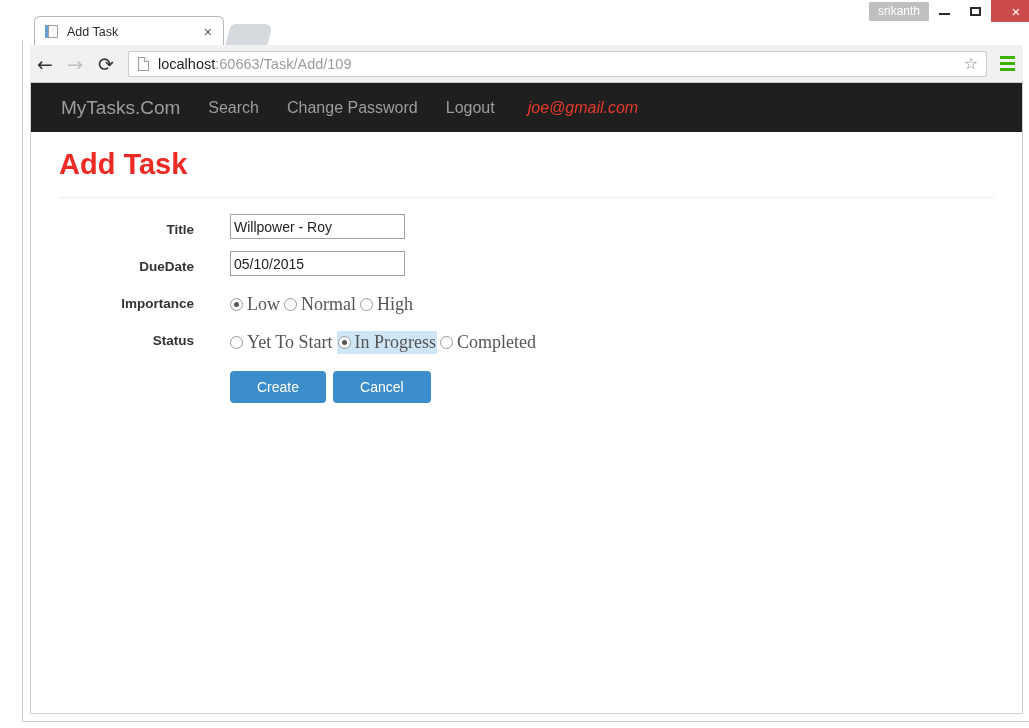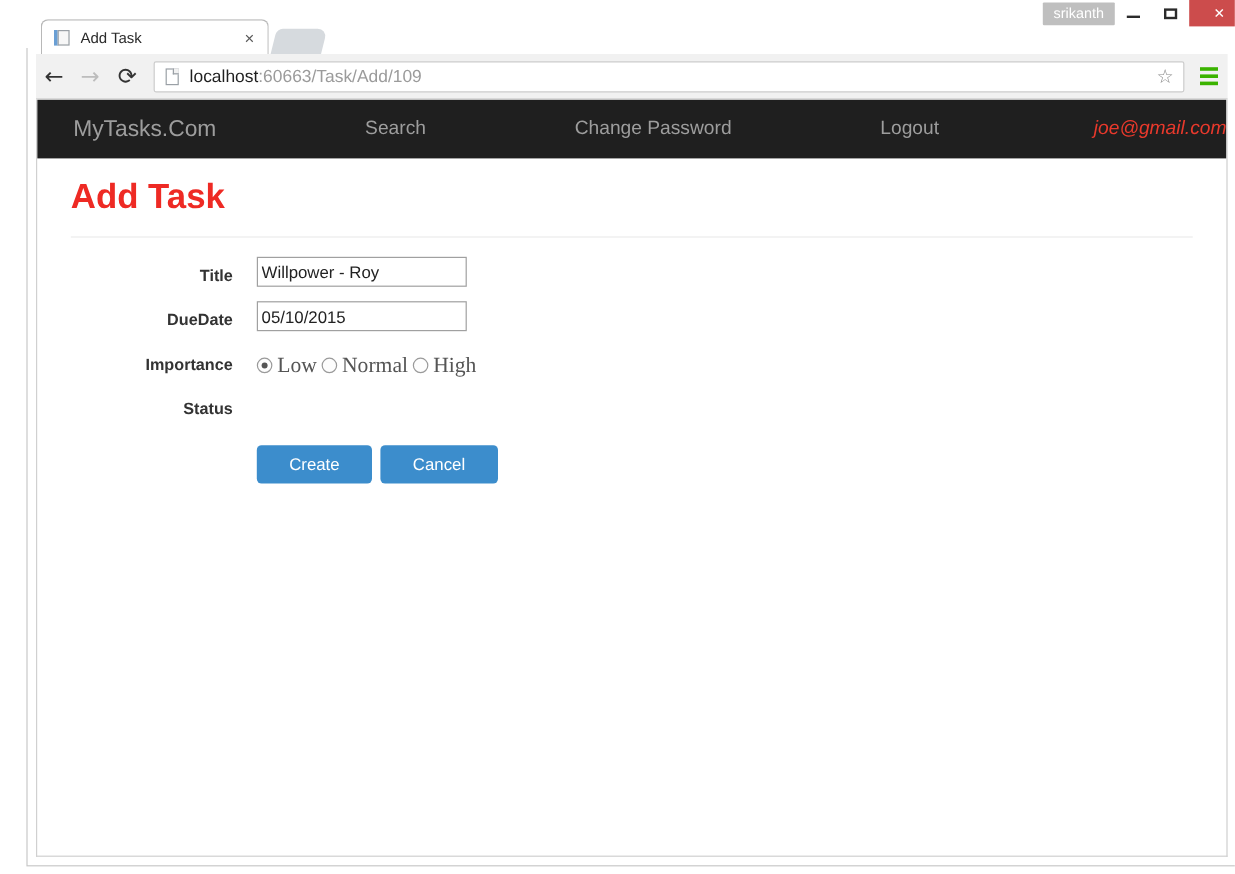--- a/index.html
+++ b/index.html
@@ -271,21 +271,20 @@
 
   
   .navbar {
     position: absolute;
     left: 0; top: 0;
     width: 991px;
     height: 49px;
     background: #1f1f1f;
     display: flex;
     align-items: center;
-    justify-content: space-between;
   }
   .brand {
     margin-left: 30px;
     font-size: 19px;
     color: #9d9d9d;
     white-space: nowrap;
     font-family: "Liberation Sans", sans-serif;
   }
   .nav-link {
     margin-left: 28px;
@@ -334,21 +333,21 @@
     width: 163px;
     text-align: right;
     font-size: 13.5px;
     font-weight: bold;
     color: #333333;
     padding-top: 8px;
     flex: none;
     font-family: "Liberation Sans", sans-serif;
   }
   .field-col {
-    margin-left: 20px;
+    margin-left: 36px;
     flex: 1;
   }
   .text-input {
     width: 175px;
     height: 25px;
     border: 1px solid #a0a0a0;
     box-sizing: border-box;
     font-size: 14px;
     color: #222222;
     padding: 0 3px;
@@ -511,20 +510,36 @@
             <span class="radio-item">
               <span class="rb"></span>
               <span class="rl">High</span>
             </span>
           </div>
         </div>
       </div>
 
       <div class="form-row">
         <div class="form-label">Status</div>
+        <div class="field-col">
+          <div class="radio-group">
+            <span class="radio-item">
+              <span class="rb"></span>
+              <span class="rl">Yet To Start</span>
+            </span>
+            <span class="radio-item checked focused">
+              <span class="rb"></span>
+              <span class="rl">In Progress</span>
+            </span>
+            <span class="radio-item">
+              <span class="rb"></span>
+              <span class="rl">Completed</span>
+            </span>
+          </div>
+        </div>
       </div>
 
       <div class="form-row" style="height:auto;">
         <div class="form-label"></div>
         <div class="field-col">
           <div class="btn-row">
             <button class="btn">Create</button>
             <button class="btn">Cancel</button>
           </div>
         </div>

